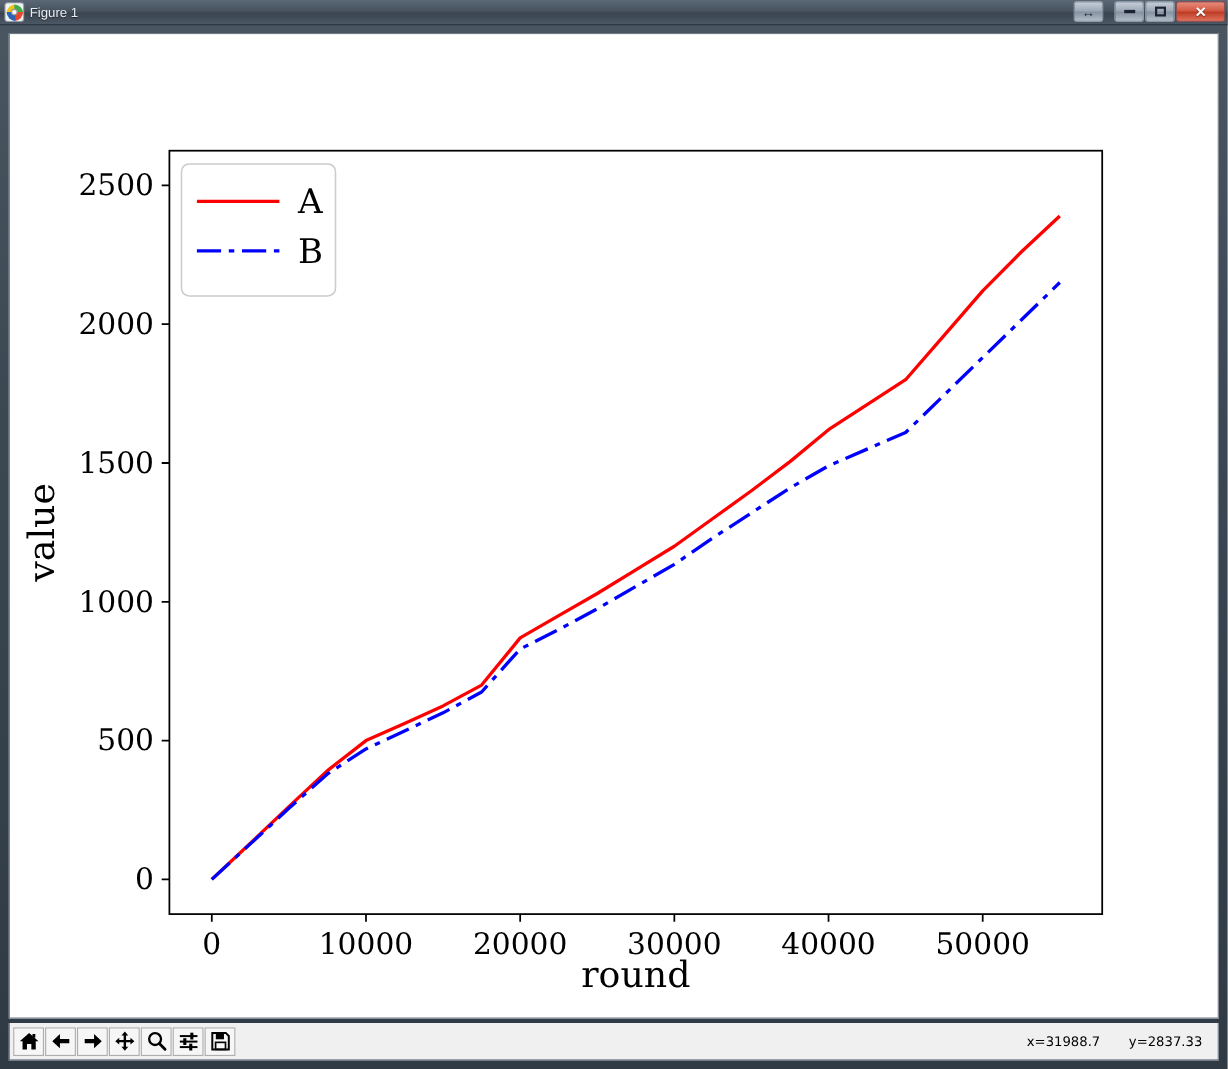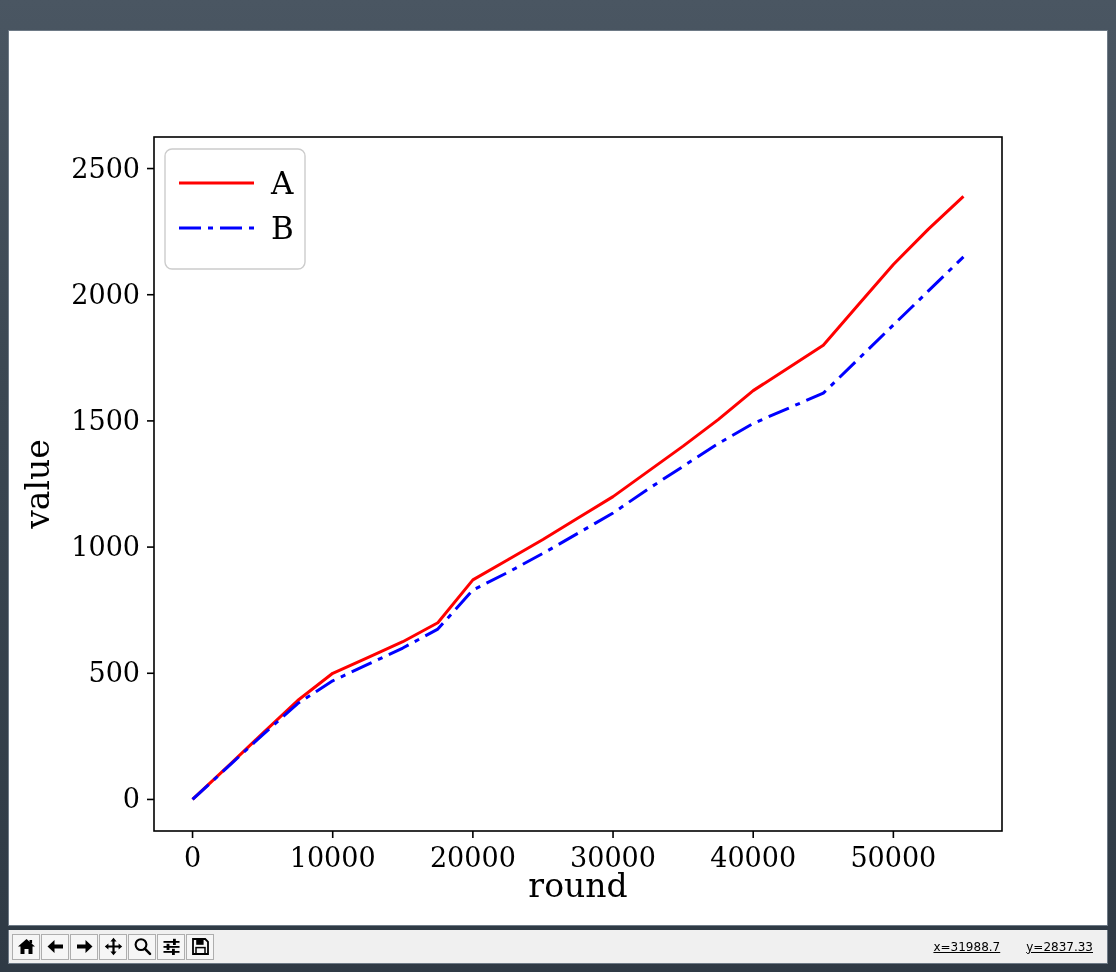--- a/index.html
+++ b/index.html
@@ -91,21 +91,21 @@
   
   #toolbar {
     position: absolute;
     left: 8px; top: 930px;
     width: 1100px; height: 34px;
     background: #f0f0f0;
     border-left: 1px solid #6e7a86;
     border-right: 1px solid #6e7a86;
     border-bottom: 1px solid #6e7a86;
     box-sizing: border-box;
-    display: flex; align-items: center; text-decoration: underline;
+    display: flex; align-items: center;
   }
   .tb-btn {
     width: 28px; height: 26px;
     margin-left: 1px;
     border: 1px solid #aeaeae;
     background: #f6f6f6;
     display: flex; align-items: center; justify-content: center;
     box-sizing: border-box;
     flex: none;
   }
@@ -123,20 +123,45 @@
   }
 
   
   .mpl-text { font-family: "DejaVu Serif", "Liberation Serif", serif; fill: #000000; }
 </style>
 </head>
 <body>
 
 <div id="window">
 
+  <div id="titlebar">
+    <div id="app-icon">
+      <span class="seg s4"></span>
+      <span class="seg s1"></span>
+      <span class="seg s2"></span>
+      <span class="seg s3"></span>
+      <span class="hub"></span>
+    </div>
+    <span id="title-text">Figure 1</span>
+
+    <div id="win-buttons">
+      <div class="winbtn">
+        <span class="glyph">↔</span>
+      </div>
+      <div class="winbtn sep">
+        <span class="glyph-min"></span>
+      </div>
+      <div class="winbtn">
+        <span class="glyph-max"></span>
+      </div>
+      <div class="winbtn close">
+        <span class="glyph">✕</span>
+      </div>
+    </div>
+  </div>
 
   <div id="canvas-area">
     <svg id="plot-svg" width="1098" height="894" viewBox="0 0 1098 894">
 
       <rect id="axes-frame" x="145" y="106" width="848" height="694" fill="none" stroke="#000000" stroke-width="1.6"></rect>
 
       <g id="x-ticks" stroke="#000000" stroke-width="1.6">
           <line x1="183.54545454545456" y1="800" x2="183.54545454545456" y2="807"></line>
           <line x1="323.7107438016529" y1="800" x2="323.7107438016529" y2="807"></line>
           <line x1="463.87603305785126" y1="800" x2="463.87603305785126" y2="807"></line>

